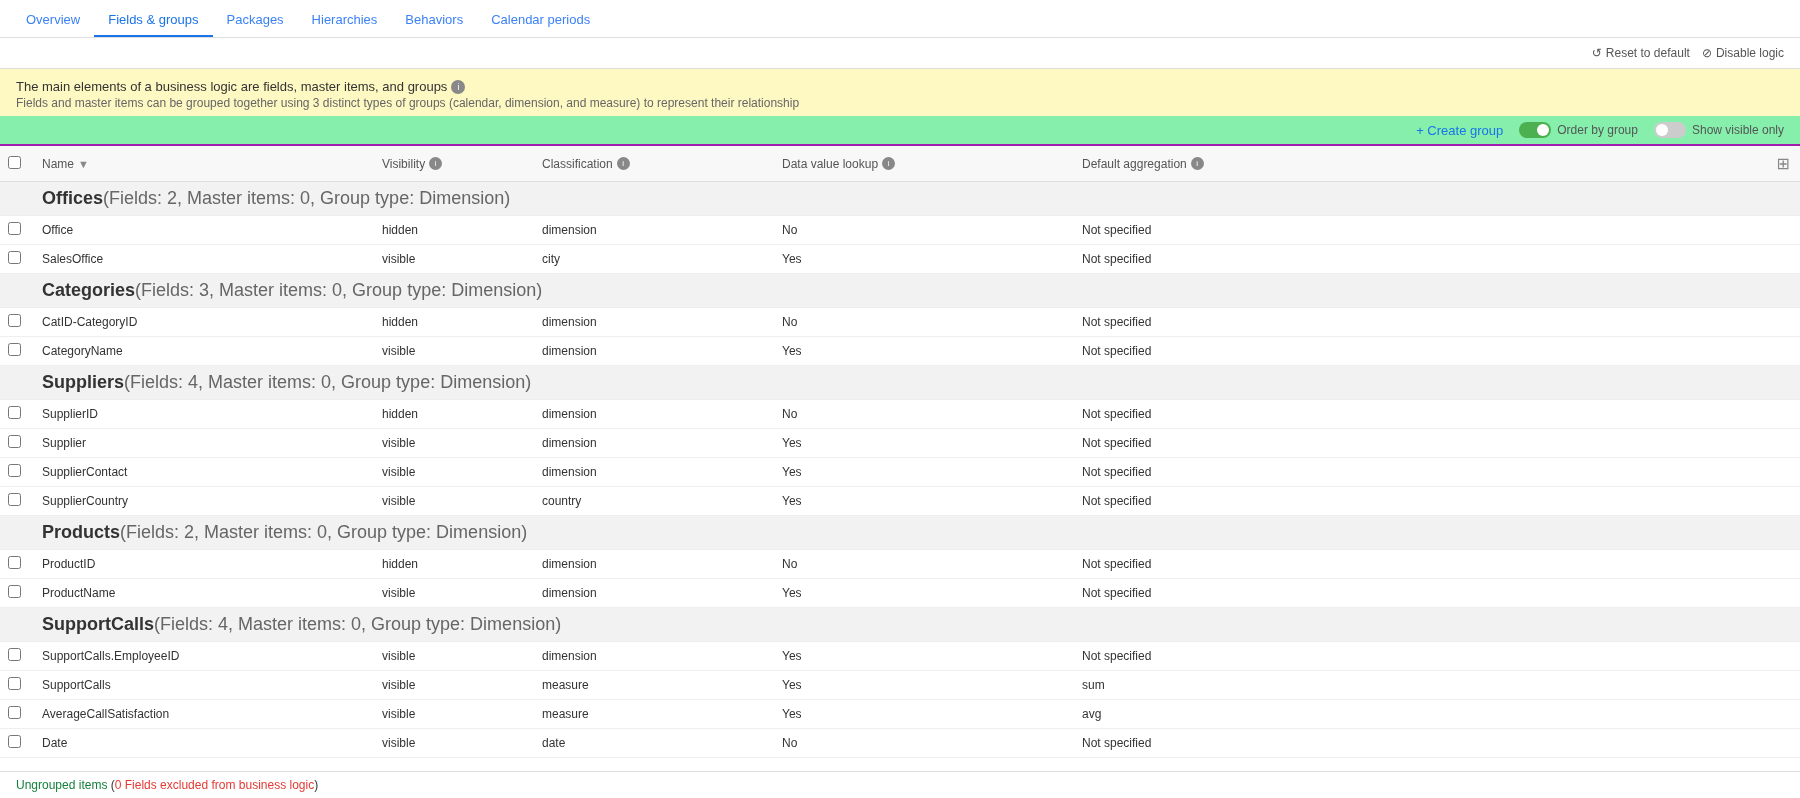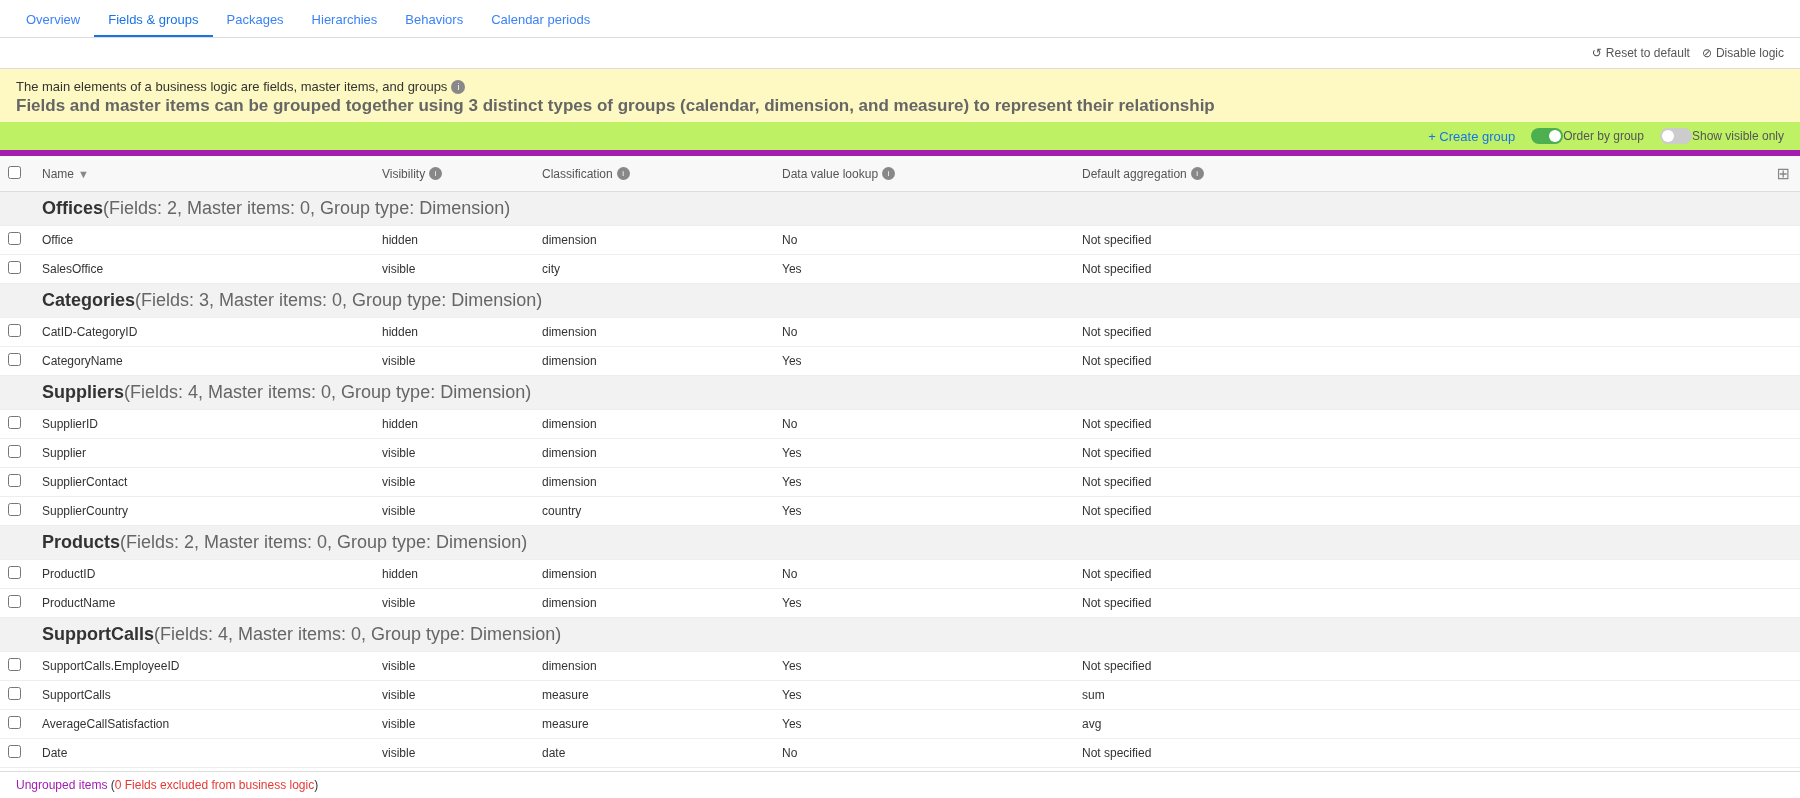--- a/index.html
+++ b/index.html
@@ -11,27 +11,27 @@
     .nav-tab.active { color: #1a73e8; border-bottom: 2px solid #1a73e8; font-weight: 500; }
 
     
     .top-bar { display: flex; justify-content: flex-end; align-items: center; padding: 8px 16px; background: #fff; border-bottom: 1px solid #ddd; gap: 12px; }
     .btn-reset { display: flex; align-items: center; gap: 4px; color: #555; background: none; border: none; cursor: pointer; font-size: 12px; }
     .btn-disable { display: flex; align-items: center; gap: 4px; color: #555; background: none; border: none; cursor: pointer; font-size: 12px; }
 
     
     .info-bar { padding: 10px 16px 6px; background: #fef9c3; }
     .info-main { font-size: 13px; color: #333; display: flex; align-items: center; gap: 4px; margin-bottom: 2px; }
-    .info-sub { font-size: 17px; color: #666; font-weight: bold; }
+    .info-sub { font-size: 12px; color: #666; }
     .info-icon { display: inline-flex; align-items: center; justify-content: center; width: 14px; height: 14px; border-radius: 50%; background: #888; color: #fff; font-size: 9px; cursor: pointer; }
 
     
-    .controls-row { display: flex; justify-content: flex-end; align-items: center; padding: 6px 16px; background: #bef264; gap: 16px; border-bottom: 6px solid #a21caf; }
+    .controls-row { display: flex; justify-content: flex-end; align-items: center; padding: 6px 16px; background: #86efac; gap: 16px; border-bottom: 2px solid #a21caf; }
     .btn-create-group { display: flex; align-items: center; gap: 4px; color: #1a73e8; background: none; border: none; cursor: pointer; font-size: 13px; font-weight: 500; }
-    .toggle-row { display: flex; align-items: center; font-size: 12px; color: #555; }
+    .toggle-row { display: flex; align-items: center; gap: 6px; font-size: 12px; color: #555; }
     .toggle { position: relative; width: 32px; height: 16px; }
     .toggle input { opacity: 0; width: 0; height: 0; }
     .toggle-slider { position: absolute; cursor: pointer; top: 0; left: 0; right: 0; bottom: 0; background: #4caf50; border-radius: 8px; }
     .toggle-slider:before { position: absolute; content: ""; height: 12px; width: 12px; left: 2px; bottom: 2px; background: white; border-radius: 50%; transition: 0.2s; transform: translateX(16px); }
     .toggle-slider-off { background: #ccc; }
     .toggle-slider-off:before { transform: translateX(0); }
 
     
     .table-container { background: #fff; overflow-y: auto; height: calc(100vh - 155px); }
     table { width: 100%; border-collapse: collapse; }
@@ -49,21 +49,21 @@
 
     
     .cb-cell { width: 32px; padding: 6px 8px; }
     input[type="checkbox"] { cursor: pointer; width: 13px; height: 13px; }
 
     
     .grid-icon { cursor: pointer; color: #888; font-size: 16px; }
 
     
     .bottom-bar { position: fixed; bottom: 0; left: 0; right: 0; background: #fff; border-top: 1px solid #ddd; padding: 6px 16px; font-size: 12px; }
-    .ungrouped-label { color: #a21caf; margin-top: 36px; }
+    .ungrouped-label { color: #15803d; margin-top: 36px; }
     .ungrouped-count { color: #e53935; }
 
     .col-name { width: 340px; }
     .col-visibility { width: 160px; }
     .col-classification { width: 240px; }
     .col-lookup { width: 300px; }
     .col-aggregation { width: auto; }
   </style>
 </head>
 <body>

